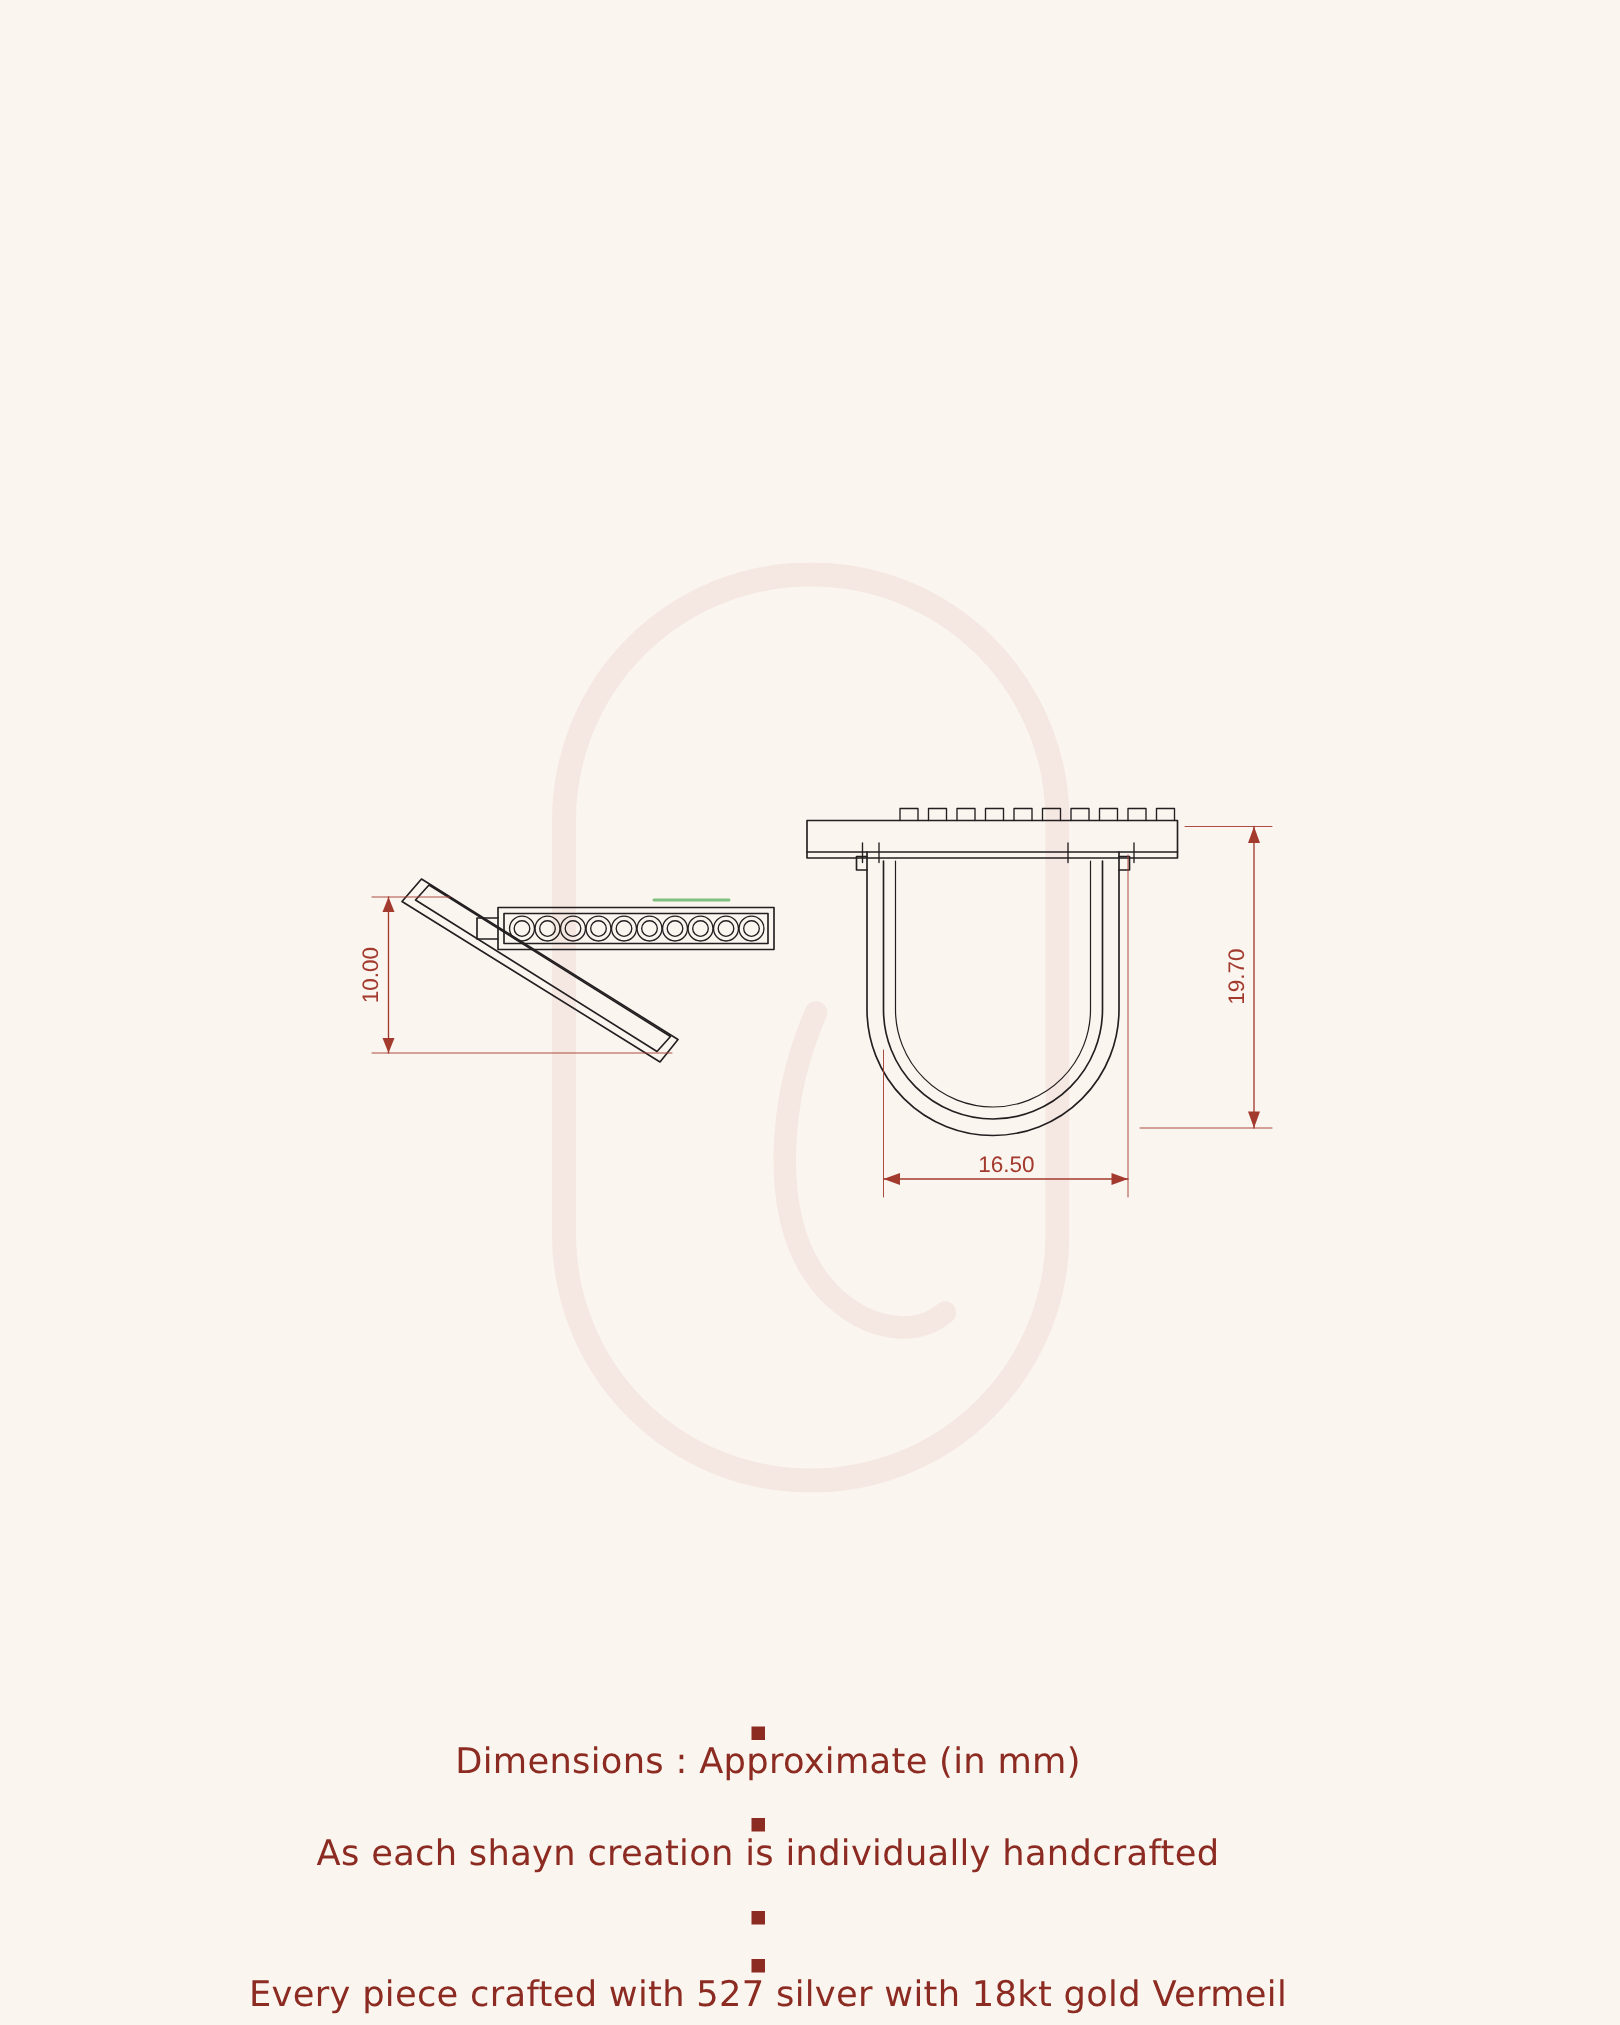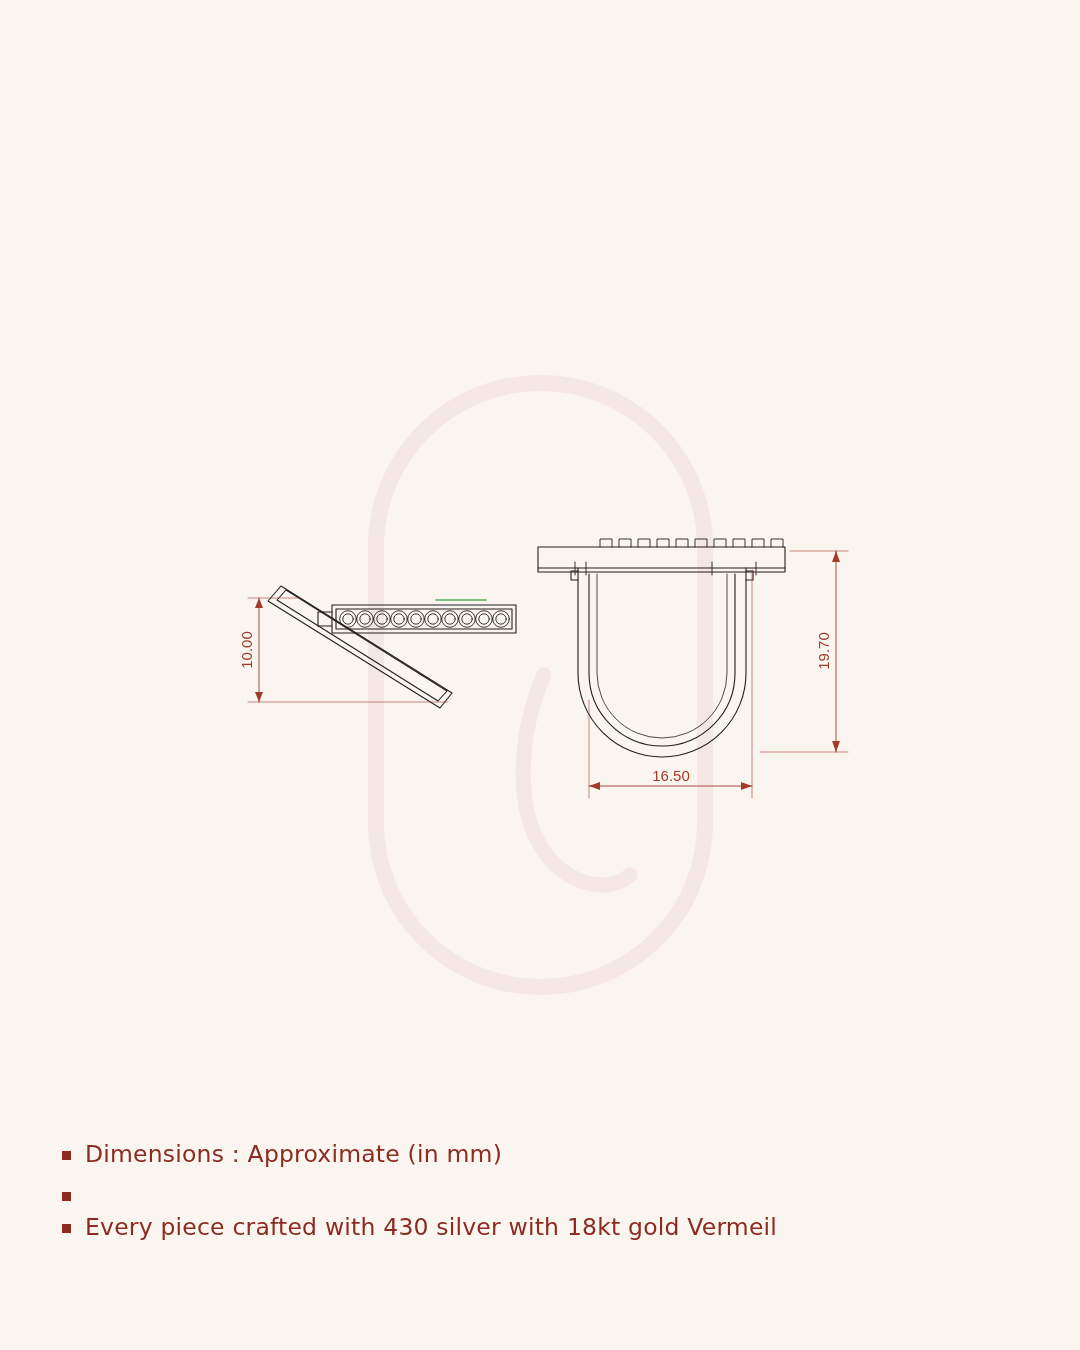--- a/index.html
+++ b/index.html
@@ -41,22 +41,23 @@
 
   
   .notes {
     position: absolute;
     left: 62px;
     top: 1140px;
     width: 900px;
   }
   .note-row {
     display: flex;
-    align-items: flex-start;
+    align-items: center;
     margin-bottom: 12px;
+    flex-direction: column;
   }
   .note-bullet {
     width: 9px;
     height: 9px;
     background: #8c2b22;
     margin-top: 11px;
     margin-right: 14px;
     flex: none;
   }
   .note-text {
@@ -179,20 +180,24 @@
     <text x="671" y="781" text-anchor="middle" fill="#a33a2e" font-size="15" font-family="Liberation Sans, sans-serif" id="dim-1650">16.50</text>
   </svg>
 
   <div class="notes">
     <div class="note-row">
       <span class="note-bullet"></span>
       <span class="note-text">Dimensions : Approximate (in mm)</span>
     </div>
     <div class="note-row">
       <span class="note-bullet"></span>
-    </div>
-    <div class="note-row">
-      <span class="note-bullet"></span>
-      <span class="note-text">Every piece crafted with 430 silver with 18kt gold Vermeil</span>
+      <span class="note-text">As each shayn creation is individually handcrafted</span>
+    </div>
+    <div class="note-row">
+      <span class="note-bullet"></span>
+    </div>
+    <div class="note-row">
+      <span class="note-bullet"></span>
+      <span class="note-text">Every piece crafted with 527 silver with 18kt gold Vermeil</span>
     </div>
   </div>
 
 </div>
 
 </body></html>

